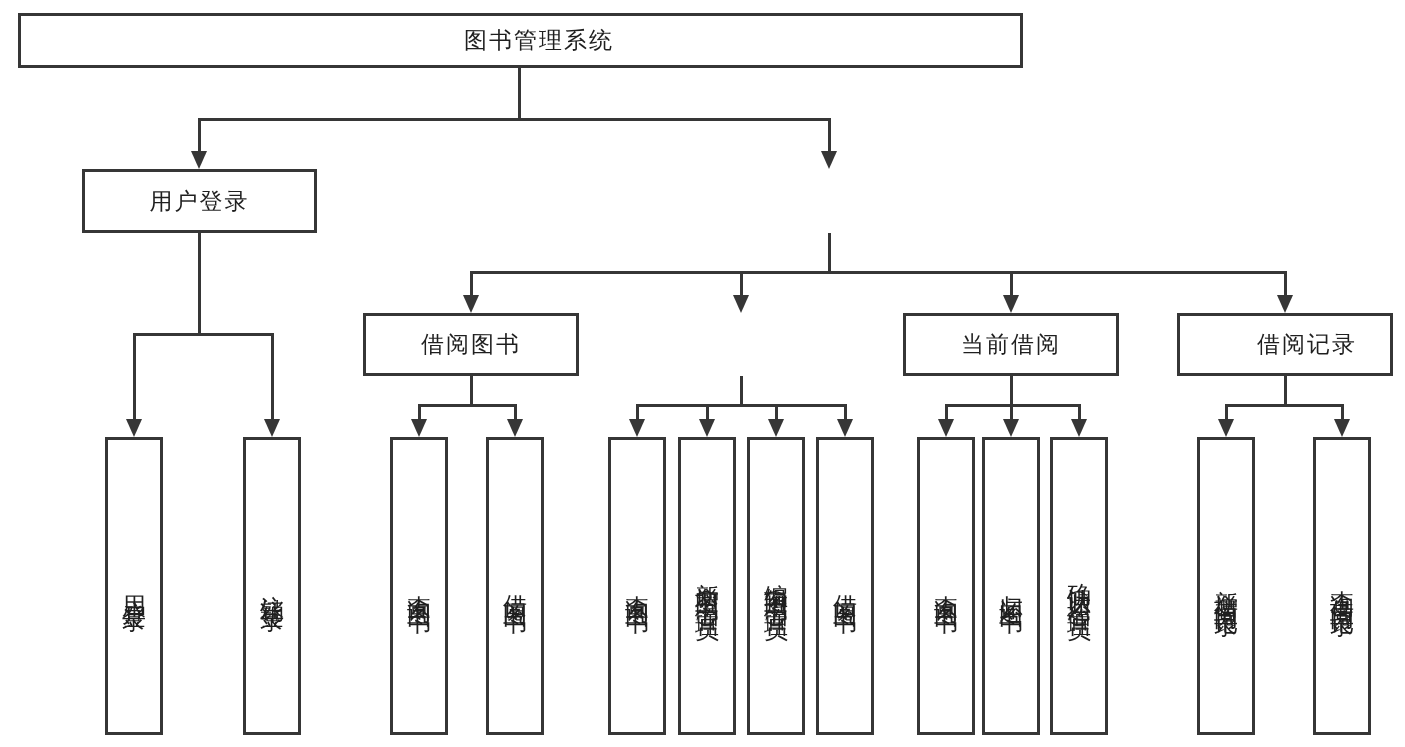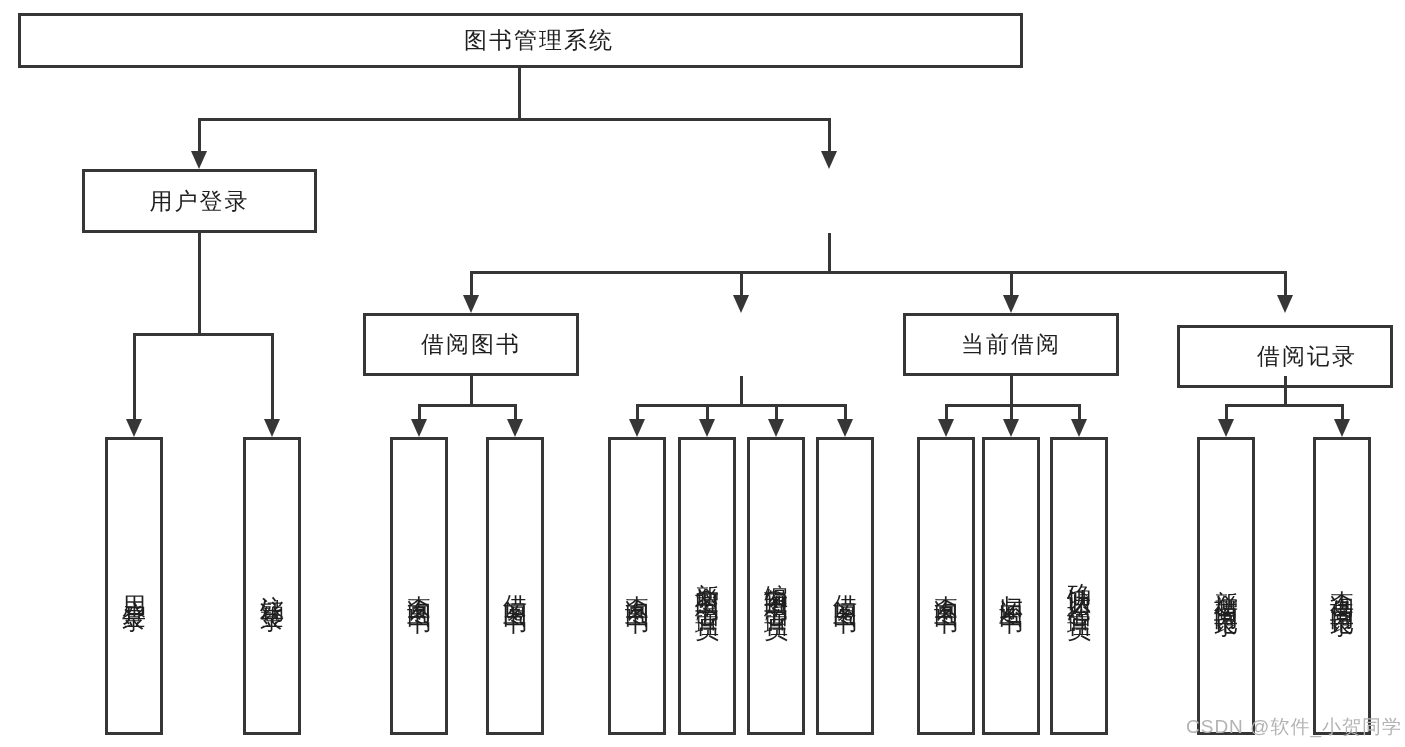--- a/index.html
+++ b/index.html
@@ -68,21 +68,21 @@
   <div class="arrow" style="left:1003px;top:295px;"></div>
   <div class="vline" style="left:1284px;top:271px;height:26px;"></div>
   <div class="arrow" style="left:1277px;top:295px;"></div>
 
   <div class="box" style="left:363px;top:313px;width:216px;height:63px;">
     <span class="hlabel">借阅图书</span>
   </div>
   <div class="box" style="left:903px;top:313px;width:216px;height:63px;">
     <span class="hlabel">当前借阅</span>
   </div>
-  <div class="box" style="left:1177px;top:325px;width:216px;height:63px;padding-left:44px;">
+  <div class="box" style="left:1177px;top:313px;width:216px;height:63px;padding-left:44px;">
     <span class="hlabel">借阅记录</span>
   </div>
 
   <div class="vline" style="left:470px;top:376px;height:31px;"></div>
   <div class="hline" style="left:419px;top:404px;width:98px;"></div>
   <div class="vline" style="left:418px;top:404px;height:17px;"></div>
   <div class="arrow" style="left:411px;top:419px;"></div>
   <div class="vline" style="left:514px;top:404px;height:17px;"></div>
   <div class="arrow" style="left:507px;top:419px;"></div>
 
@@ -150,15 +150,14 @@
     <span class="vlabel">确认归还（管理员）</span>
   </div>
 
   <div class="box leaf" style="left:1197px;top:437px;width:58px;height:298px;">
     <span class="vlabel">新增借阅记录</span>
   </div>
   <div class="box leaf" style="left:1313px;top:437px;width:58px;height:298px;">
     <span class="vlabel">查询借阅记录</span>
   </div>
 
-  <div id="watermark">CSDN @软件_小贺同学</div>
 
 </div>
 
 </body></html>

